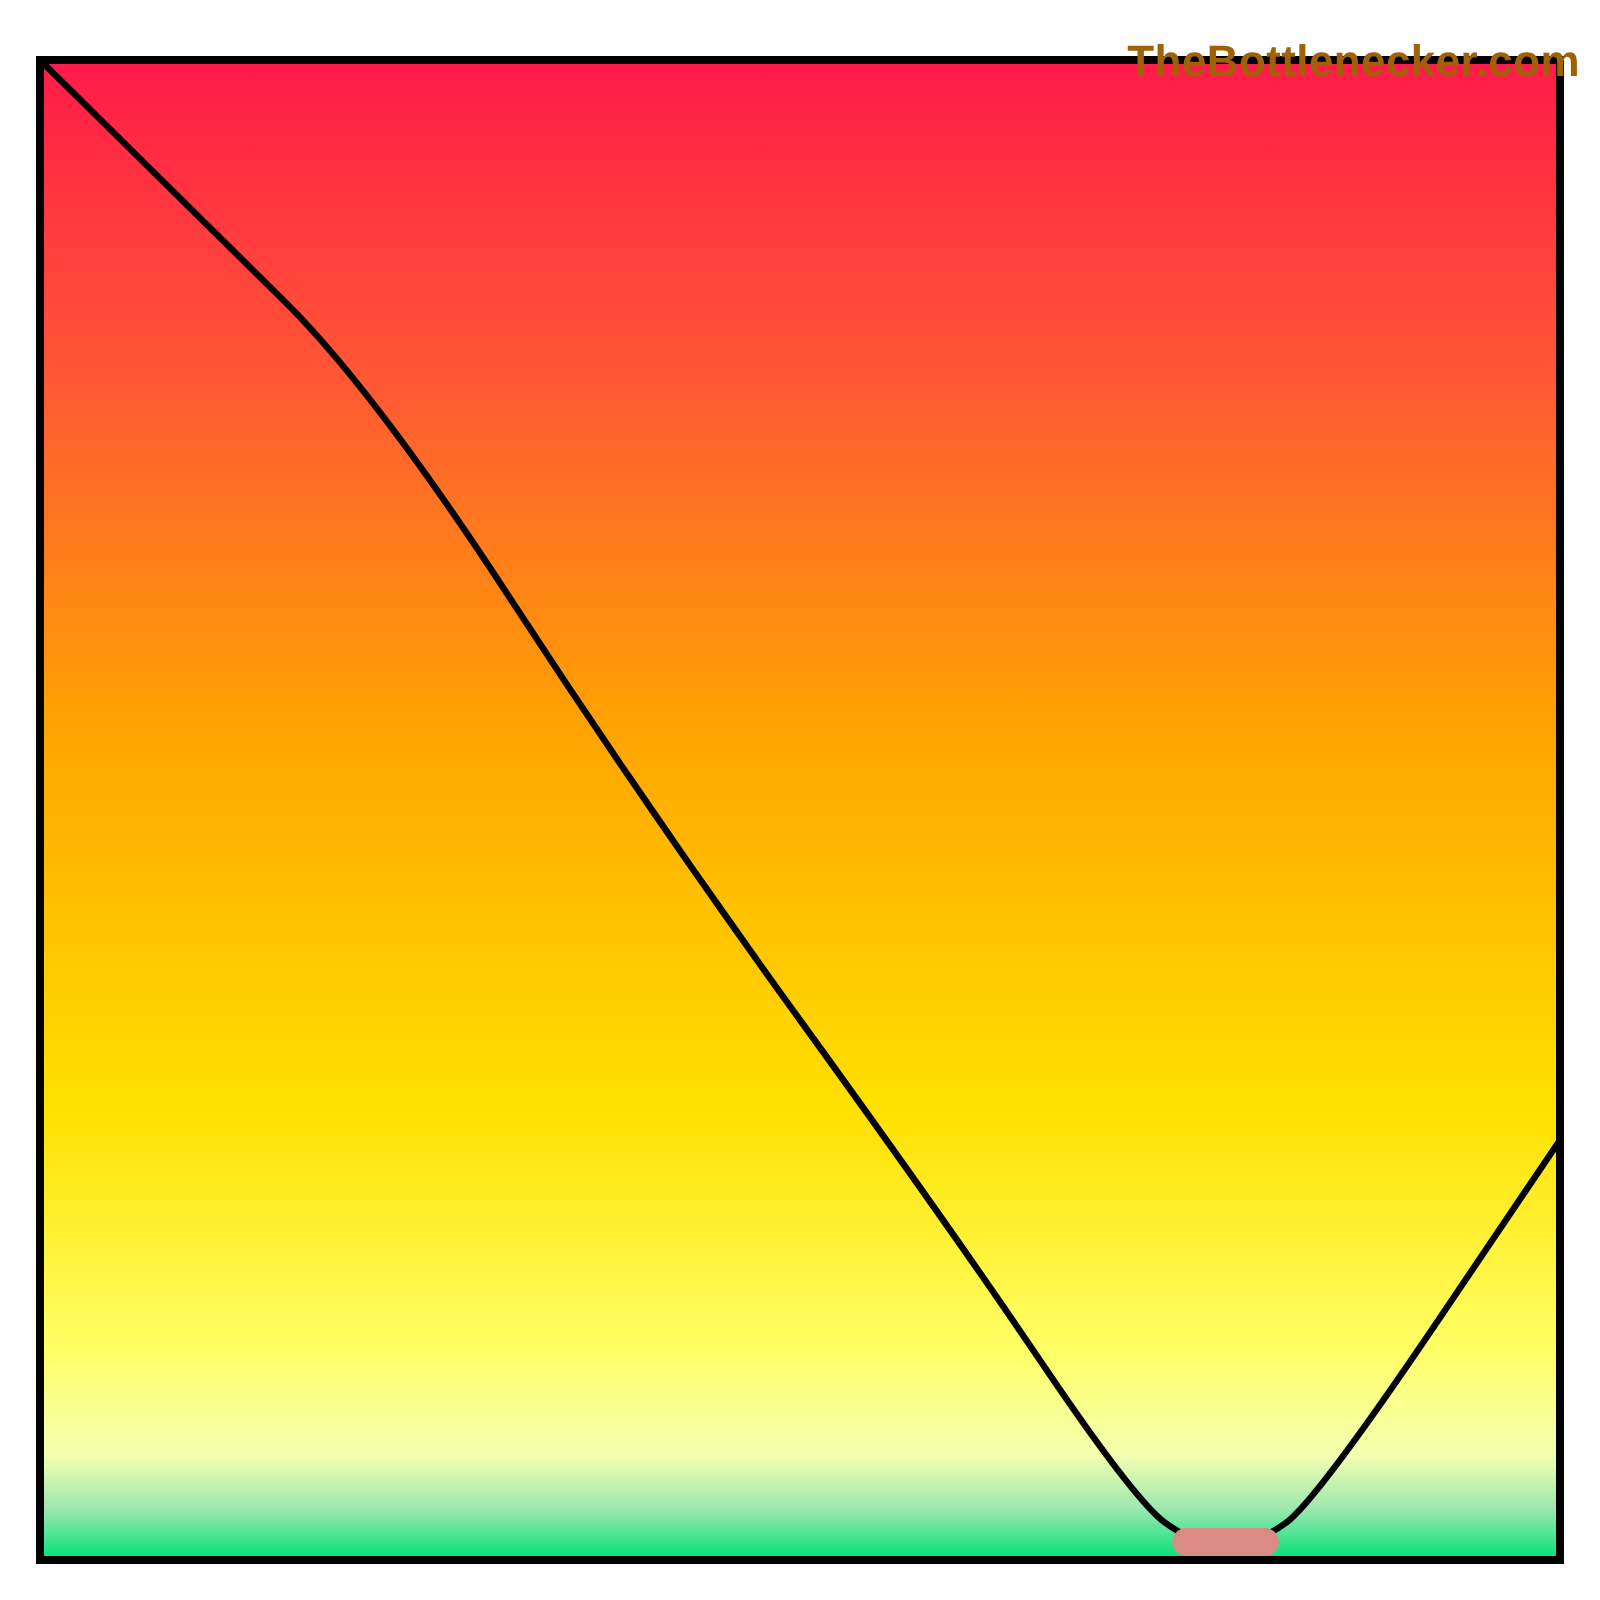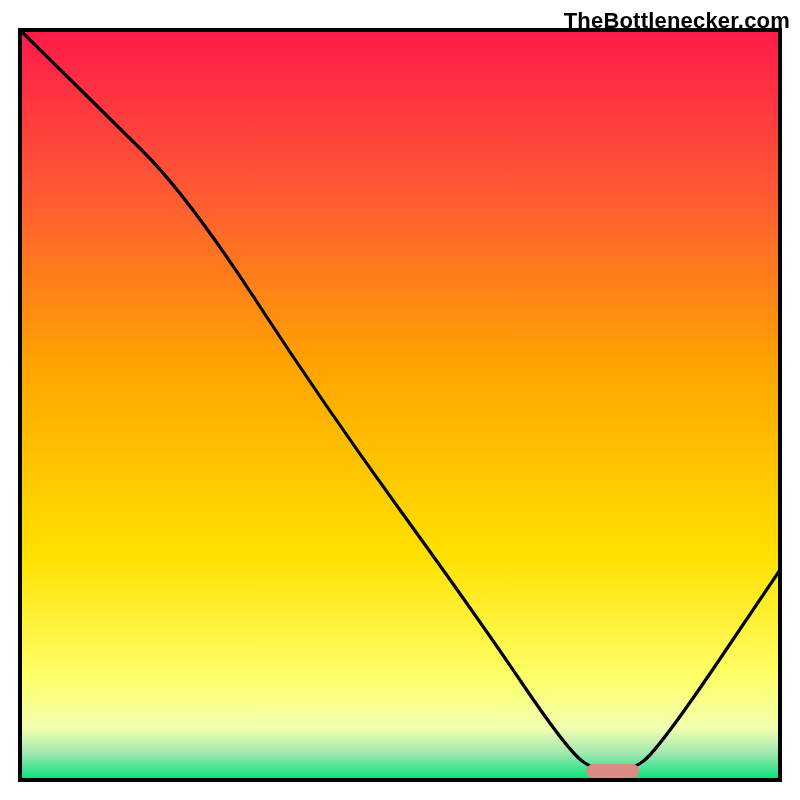--- a/index.html
+++ b/index.html
@@ -10,25 +10,25 @@
     background: #ffffff;
     font-family: Arial, Helvetica, sans-serif;
   }
   .chart-container {
     position: relative;
     width: 800px;
     height: 800px;
   }
   .attribution {
     position: absolute;
-    top: 8px;
+    top: 18px;
     right: 10px;
     font-size: 22px;
     font-weight: bold;
-    color: #000000;
+    color: #a16207;
     font-family: Arial, Helvetica, sans-serif;
     z-index: 10;
     letter-spacing: 0.2px;
   }
   svg.plot {
     position: absolute;
     left: 0;
     top: 0;
     width: 800px;
     height: 800px;

